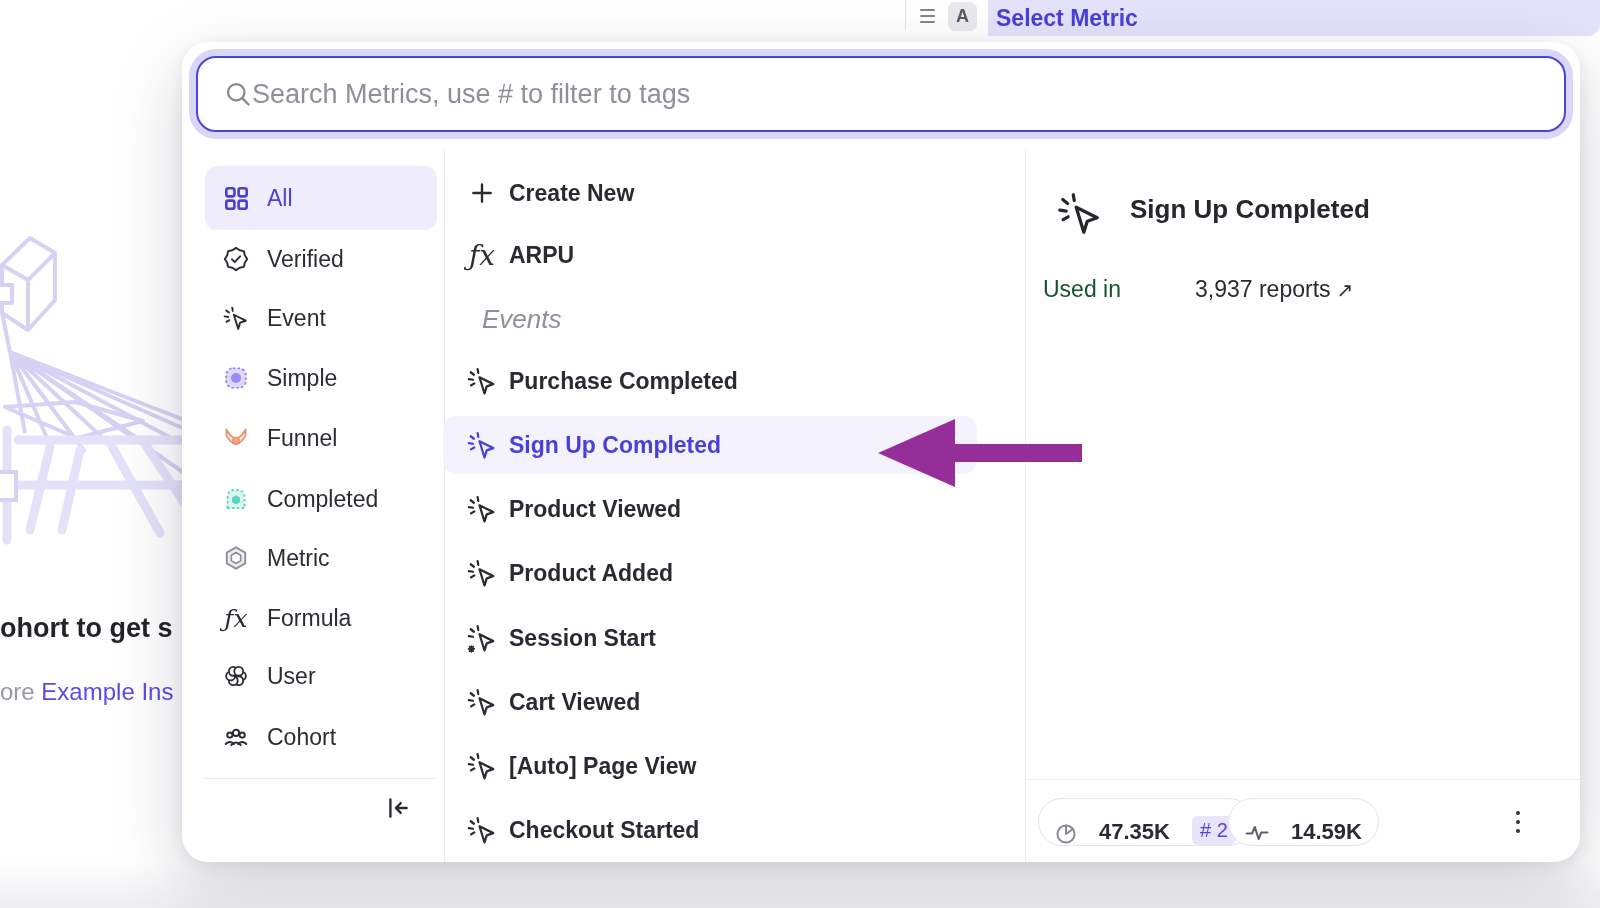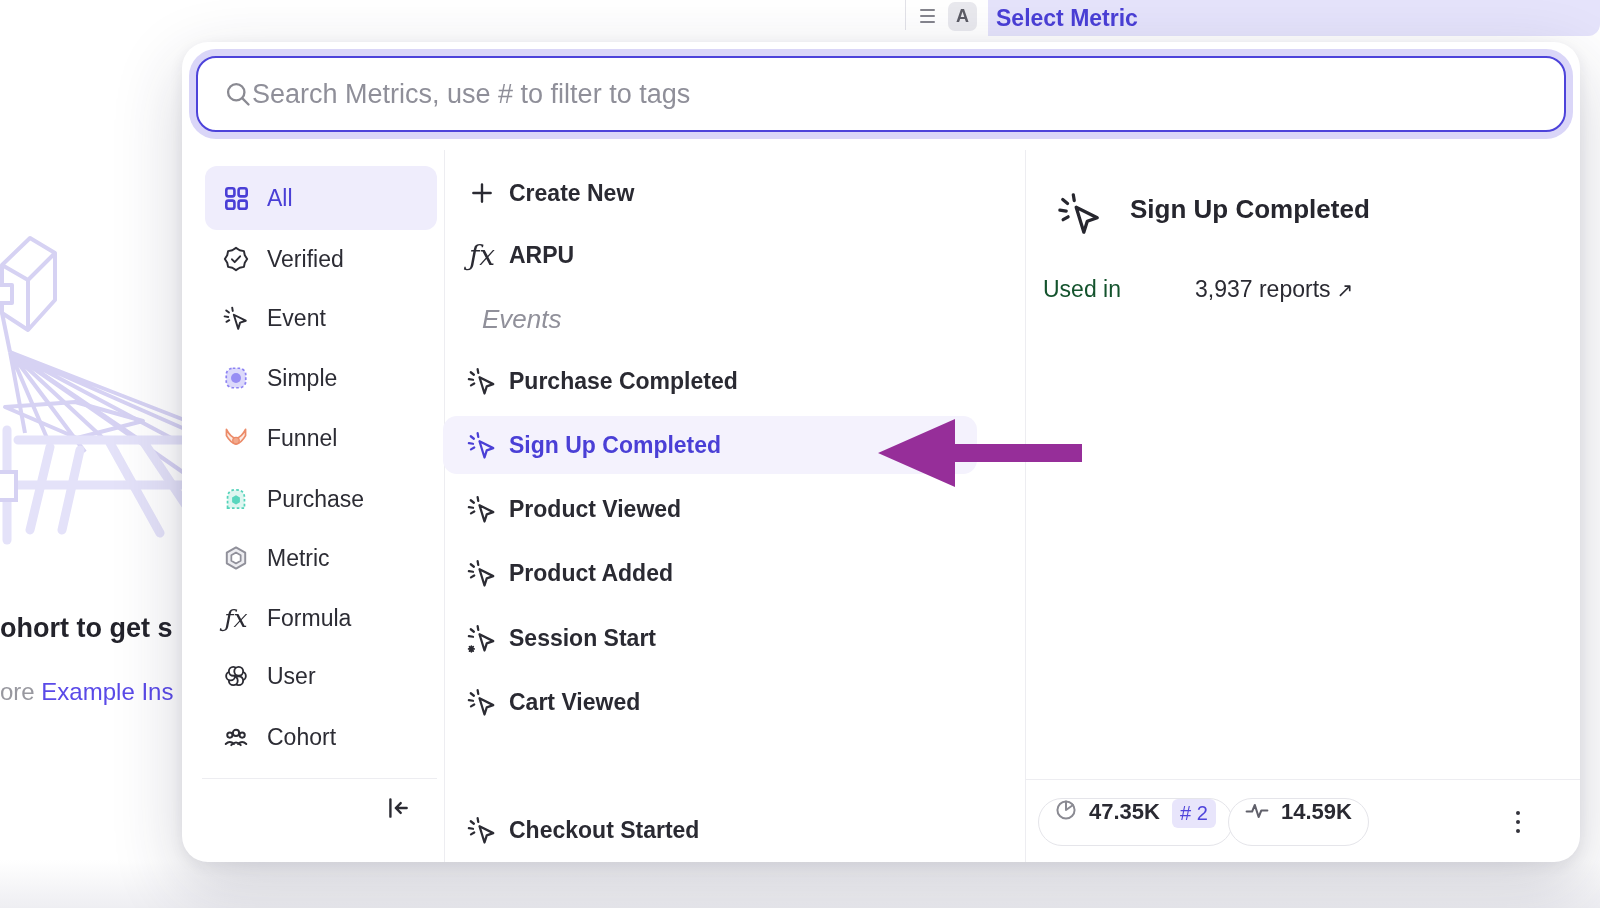--- a/index.html
+++ b/index.html
@@ -58,21 +58,21 @@
 
   
   .detail-icon { position:absolute; left:875px; top:148px; width:46px; height:46px; }
   .detail-title { position:absolute; left:948px; top:152px; font-size:26px; font-weight:700; color:#26262e; }
   .used-label { position:absolute; left:861px; top:234px; font-size:23px; color:#14532d; }
   .used-value { position:absolute; left:1013px; top:234px; font-size:23px; color:#2a2a32; cursor:pointer; }
   .used-value .ne { font-size:20px; margin-left:6px; }
   .hdiv { position:absolute; left:843px; right:0; top:737px; height:1px; background:#ededf1; }
 
   .stat-pill { position:absolute; top:756px; height:48px; border:1.5px solid #e5e5ea; border-radius:24px;
-    display:flex; align-items:flex-start; gap:12px; padding:0 16px; font-size:22px; font-weight:600; color:#2a2a32; cursor:pointer; background:#fff; }
+    display:flex; align-items:flex-end; gap:22px; padding:0 16px; font-size:22px; font-weight:600; color:#2a2a32; cursor:pointer; background:#fff; }
   .stat-pill.one { left:856px; }
   .stat-pill.two { left:1046px; }
   .chip { background:#e8e5fb; color:#4f44db; border-radius:6px; padding:3px 8px; font-size:20px; font-weight:500; }
   .kebab { position:absolute; left:1316px; top:756px; width:40px; height:48px; display:flex; flex-direction:column;
     align-items:center; justify-content:center; gap:4.5px; cursor:pointer; }
   .kebab i { width:4.5px; height:4.5px; border-radius:50%; background:#33333b; }
 
   
   .anno-arrow { position:absolute; left:874px; top:414px; z-index:50; }
 </style>
@@ -183,21 +183,21 @@
       <span>Funnel</span>
     </div>
 
     <div class="side-item" style="top:425px">
       <span class="sicon">
         <svg width="26" height="26" viewBox="0 0 24 24">
           <path d="M4.2 20.5 V11 Q4.2 3.5 12 3.5 Q19.8 3.5 19.8 11 V20.5 Z" fill="#def6f0" stroke="#54d3ba" stroke-width="1.6" stroke-dasharray="2.4 2"></path>
           <polygon points="12,8.6 15.6,10.7 15.6,14.9 12,17 8.4,14.9 8.4,10.7" fill="#59d6be"></polygon>
         </svg>
         </span>
-      <span>Purchase</span>
+      <span>Completed</span>
     </div>
 
     <div class="side-item" style="top:484px">
       <span class="sicon">
         <svg width="26" height="26" viewBox="0 0 24 24">
           <polygon points="12,2.2 20.5,7.1 20.5,16.9 12,21.8 3.5,16.9 3.5,7.1" fill="#ededf1" stroke="#90909a" stroke-width="1.8" stroke-linejoin="round"></polygon>
           <polygon points="12,7 16.3,9.5 16.3,14.5 12,17 7.7,14.5 7.7,9.5" fill="#ffffff" stroke="#90909a" stroke-width="1.6" stroke-linejoin="round"></polygon>
         </svg>
         </span>
       <span>Metric</span>
@@ -315,20 +315,29 @@
     <div class="mrow" style="top:631px">
       <span class="micon">
         <svg width="30" height="30" viewBox="0 0 24 24" fill="none" stroke="#2b2b33" stroke-width="1.8" stroke-linejoin="round" stroke-linecap="round">
           <path d="M10 9 L21 14.5 L15.8 16.3 L14 22 Z"></path>
             <path d="M8.5 2.5 L9 5.5 M3 5 L5.5 7 M1.5 10.5 L4.8 11 M3.2 15.5 L5.8 14"></path>
         </svg>
         </span>
       <span>Cart Viewed</span>
     </div>
 
+    <div class="mrow" style="top:695px">
+      <span class="micon">
+        <svg width="30" height="30" viewBox="0 0 24 24" fill="none" stroke="#2b2b33" stroke-width="1.8" stroke-linejoin="round" stroke-linecap="round">
+          <path d="M10 9 L21 14.5 L15.8 16.3 L14 22 Z"></path>
+            <path d="M8.5 2.5 L9 5.5 M3 5 L5.5 7 M1.5 10.5 L4.8 11 M3.2 15.5 L5.8 14"></path>
+        </svg>
+        </span>
+      <span>[Auto] Page View</span>
+    </div>
 
     <div class="mrow" style="top:759px">
       <span class="micon">
         <svg width="30" height="30" viewBox="0 0 24 24" fill="none" stroke="#2b2b33" stroke-width="1.8" stroke-linejoin="round" stroke-linecap="round">
           <path d="M10 9 L21 14.5 L15.8 16.3 L14 22 Z"></path>
             <path d="M8.5 2.5 L9 5.5 M3 5 L5.5 7 M1.5 10.5 L4.8 11 M3.2 15.5 L5.8 14"></path>
         </svg>
         </span>
       <span>Checkout Started</span>
     </div>

